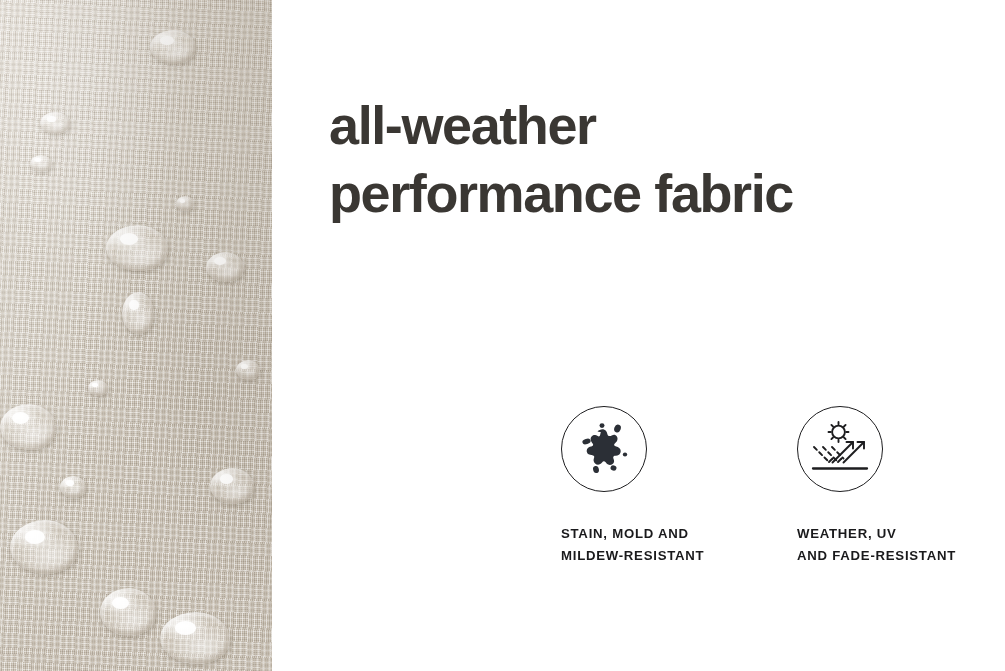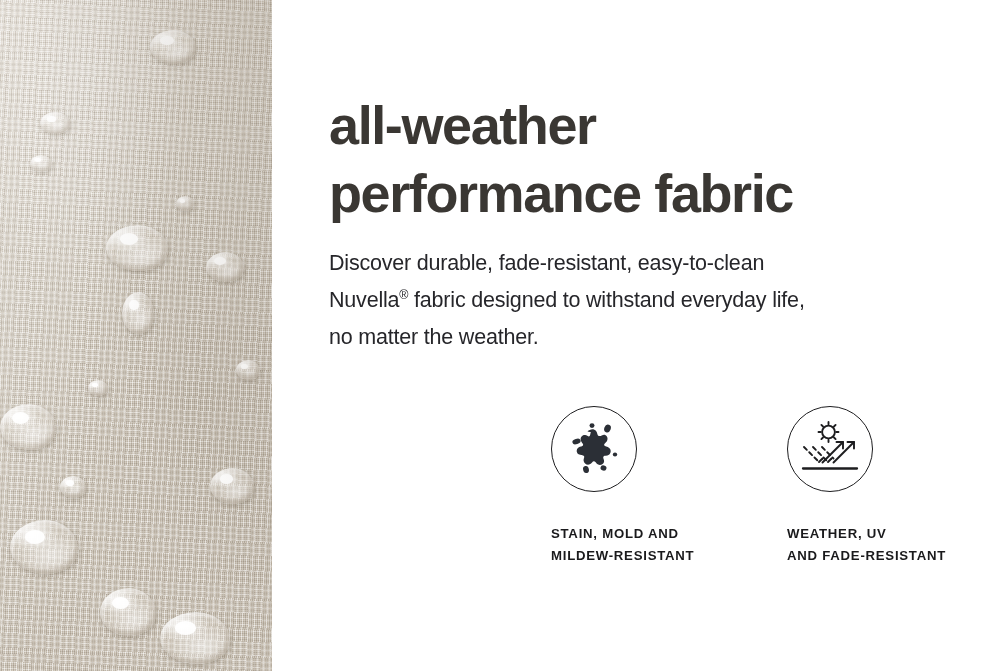--- a/index.html
+++ b/index.html
@@ -223,26 +223,25 @@
     <div class="drop" style="left:88px; top:380px; width:20px; height:16px;"></div>
 
     <div class="photo-shade"></div>
   </div>
 
   <div class="content-panel">
 
     <h1 class="headline">all-weather
 performance fabric</h1>
 
-    <p class="subcopy"><span>Discover durable, fade-resistant, easy-to-clean</span><br><span>Nuvella</span><sup>®</sup><span> fabric designed to withstand everyday life,</span><br><span>no matter the weather.</span></p>
 
     <div class="features">
 
 
-      <div class="feature" style="left:222px;">
+      <div class="feature" style="left:232px;">
         <div class="feature-icon-circle">
           <svg width="58" height="56" viewBox="0 0 58 56" fill="#2b2f36" stroke="none">
             <path d="M22.5 10.5 c2.2 -2.6 6.4 -3.4 8.6 -0.6 c1.5 1.9 1.0 4.2 2.6 5.0
                      c1.9 0.9 4.0 -1.8 6.4 -1.0 c2.8 0.9 3.0 4.6 1.6 6.6
                      c-1.2 1.7 -3.0 2.4 -2.5 3.8 c0.5 1.5 3.3 1.2 5.0 2.6
                      c2.2 1.8 1.9 5.3 -0.3 6.8 c-2.0 1.4 -4.4 0.5 -5.4 1.7
                      c-1.0 1.2 0.8 3.0 0.6 5.0 c-0.3 2.8 -3.6 4.4 -6.0 3.2
                      c-2.0 -1.0 -2.5 -3.3 -4.0 -3.4 c-1.6 -0.1 -2.3 2.2 -4.3 3.1
                      c-2.7 1.2 -5.9 -0.7 -6.2 -3.6 c-0.2 -2.0 1.2 -3.5 0.4 -4.7
                      c-0.9 -1.3 -3.5 -0.6 -5.4 -1.8 c-2.4 -1.5 -2.5 -5.2 -0.1 -6.8
@@ -254,21 +253,21 @@
             <ellipse cx="42.5" cy="7.5" rx="3.2" ry="4.0" transform="rotate(22 42.5 7.5)"></ellipse>
             <ellipse cx="21.0" cy="48.5" rx="2.9" ry="3.6" transform="rotate(-12 21 48.5)"></ellipse>
             <ellipse cx="38.5" cy="47.0" rx="3.0" ry="2.6" transform="rotate(14 38.5 47)"></ellipse>
             <ellipse cx="50.0" cy="33.5" rx="2.2" ry="2.0"></ellipse>
           </svg>
         </div>
         <div class="feature-caption">STAIN, MOLD AND
 MILDEW-RESISTANT</div>
       </div>
 
-      <div class="feature" style="left:458px;">
+      <div class="feature" style="left:468px;">
         <div class="feature-icon-circle">
           <svg width="60" height="56" viewBox="0 0 60 56" fill="none" stroke="#1d1d1f" stroke-width="1.9" stroke-linecap="round" stroke-linejoin="round">
 
             <circle cx="28.5" cy="11" r="6.4"></circle>
             <path d="M28.5 1 L28.5 3.2"></path>
             <path d="M28.5 18.8 L28.5 21"></path>
             <path d="M18.5 11 L20.7 11"></path>
             <path d="M36.3 11 L38.5 11"></path>
             <path d="M21.4 3.9 L23.0 5.5"></path>
             <path d="M34.0 16.5 L35.6 18.1"></path>

